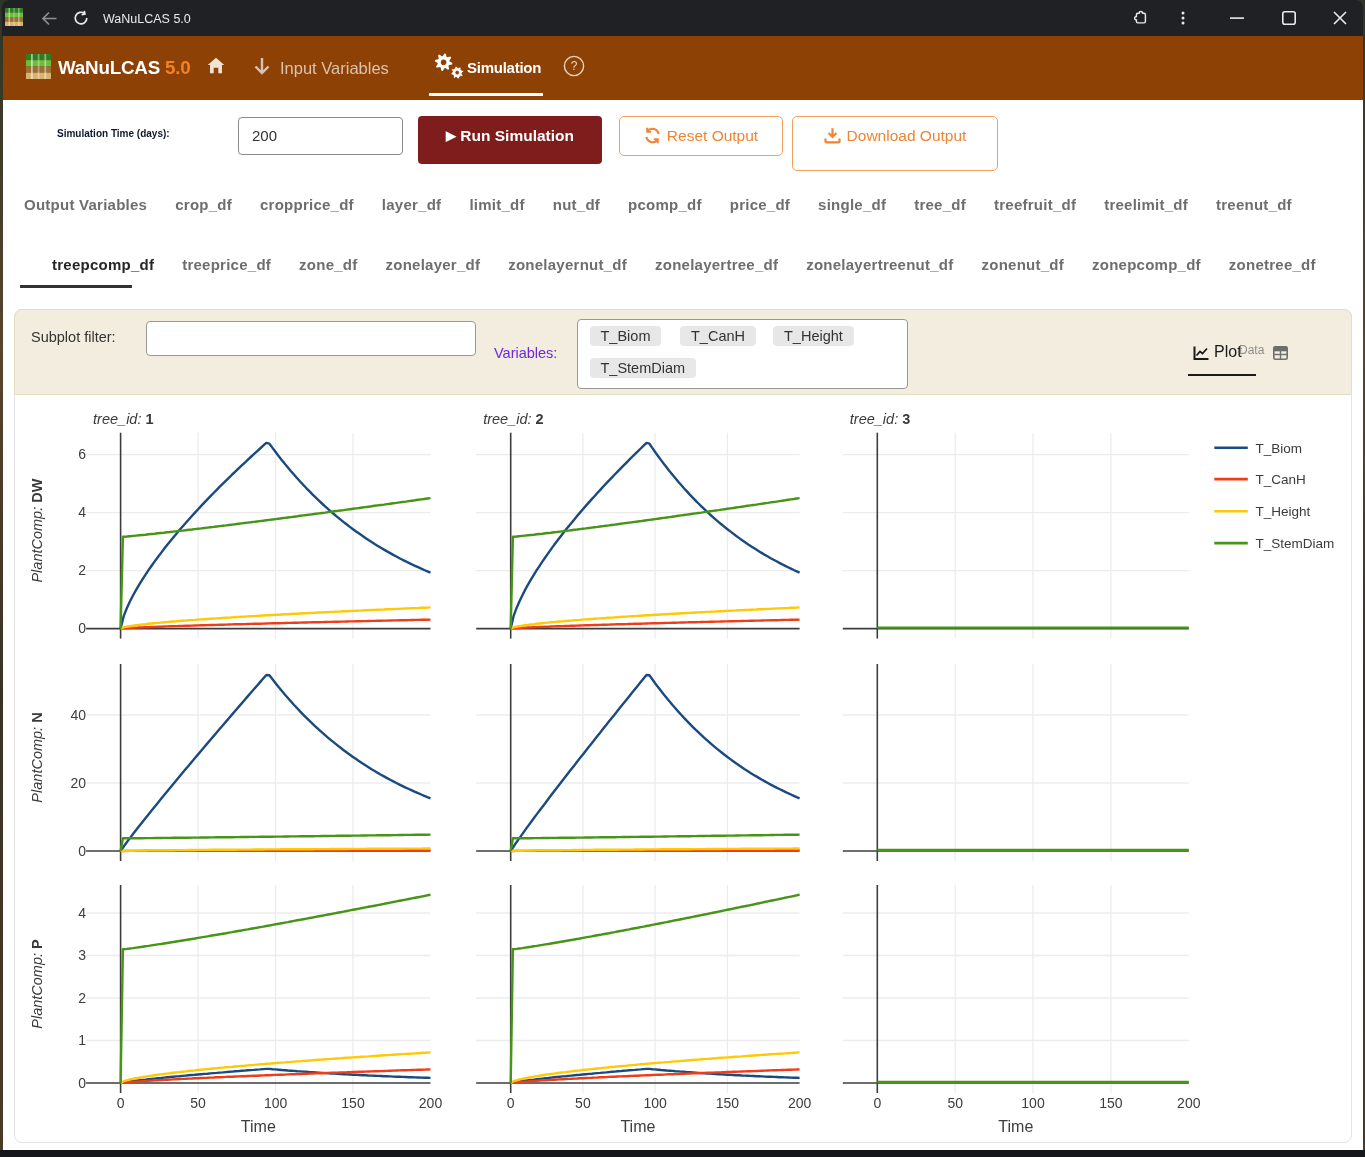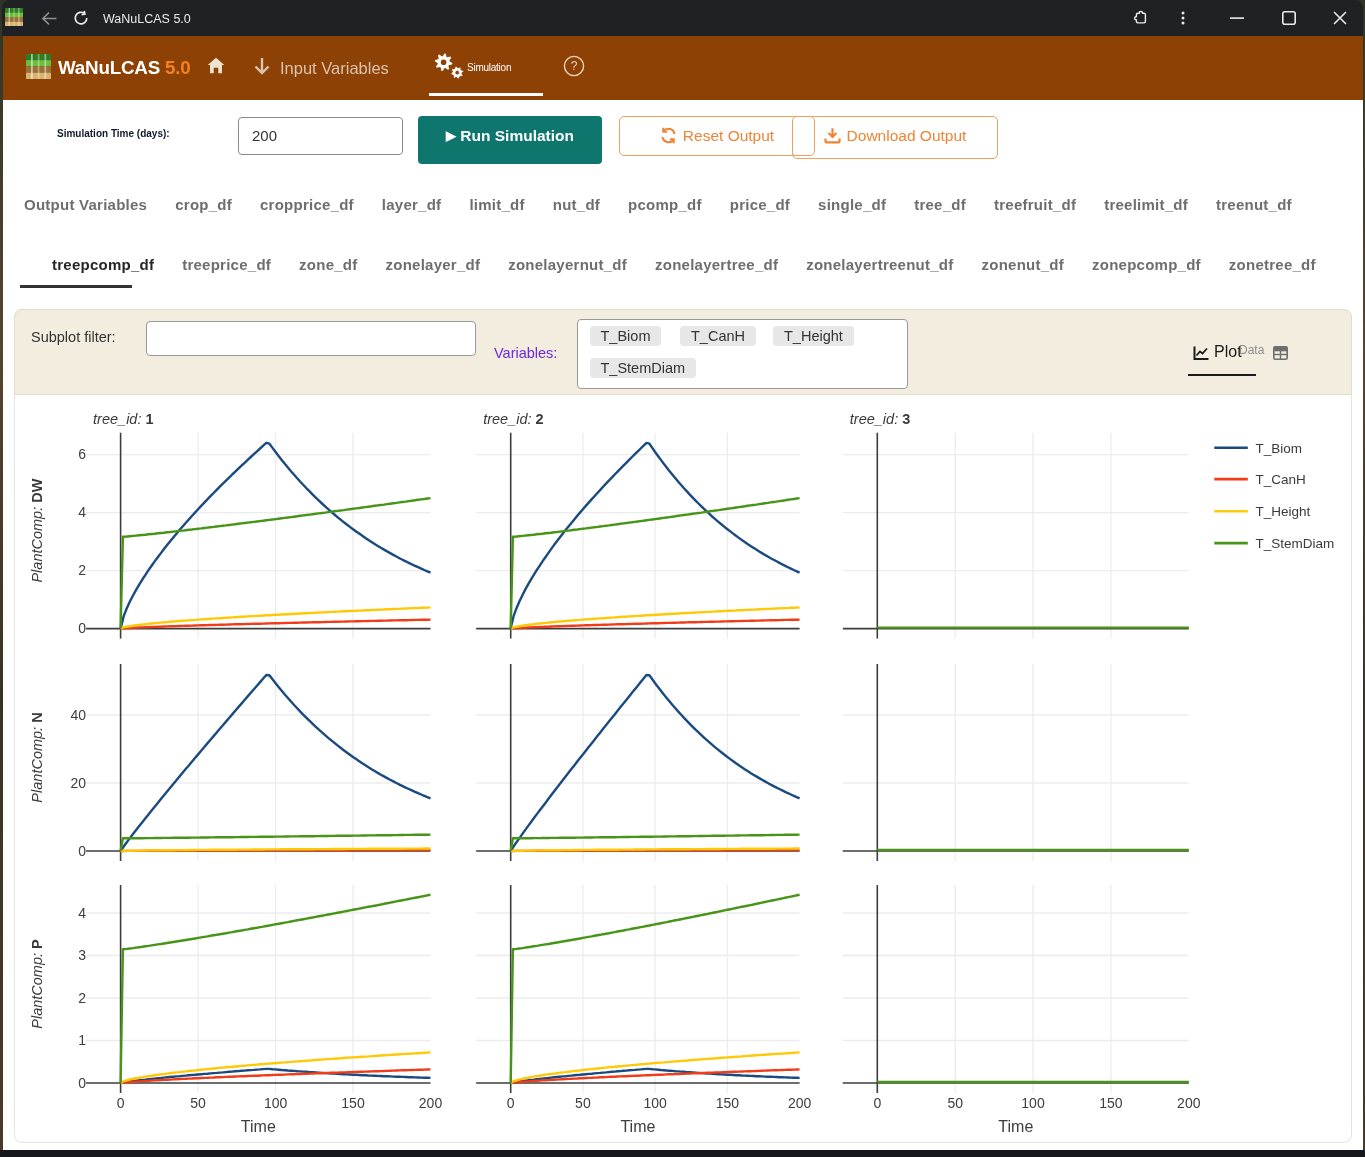--- a/index.html
+++ b/index.html
@@ -66,38 +66,38 @@
         <path d="M12 3 L21 11 H18.5 V20 H14.5 V14 H9.5 V20 H5.5 V11 H3 Z" fill="#efe3d3"></path>
       </svg>
   <svg style="position:absolute;left:249px;top:20px" width="20" height="20" viewBox="0 0 20 20">
         <path d="M10 2 V17 M3.5 10.5 L10 17 L16.5 10.5" stroke="#d9c3ae" stroke-width="2.4" fill="none"></path>
       </svg>
   <span class="navtxt" style="left:277px;font-size:16.5px;color:#d9c3ae">Input Variables</span>
   <svg style="position:absolute;left:431px;top:17px" width="31" height="28" viewBox="0 0 31 28">
         <path d="M18.36,10.06 L18.10,11.48 L14.98,12.07 L14.44,12.92 L15.19,16.00 L13.99,16.82 L11.37,15.04 L10.39,15.25 L8.74,17.96 L7.32,17.70 L6.73,14.58 L5.88,14.04 L2.80,14.79 L1.98,13.59 L3.76,10.97 L3.55,9.99 L0.84,8.34 L1.10,6.92 L4.22,6.33 L4.76,5.48 L4.01,2.40 L5.21,1.58 L7.83,3.36 L8.81,3.15 L10.46,0.44 L11.88,0.70 L12.47,3.82 L13.32,4.36 L16.40,3.61 L17.22,4.81 L15.44,7.43 L15.65,8.41 Z M12.40,9.20 A2.80,2.80 0 1 0 6.80,9.20 A2.80,2.80 0 1 0 12.40,9.20 Z" fill="#fff" fill-rule="evenodd"></path>
         <path d="M28.91,22.48 L28.36,23.38 L26.40,23.31 L25.74,23.79 L25.20,25.68 L24.17,25.93 L22.83,24.49 L22.04,24.36 L20.32,25.31 L19.42,24.76 L19.49,22.80 L19.01,22.14 L17.12,21.60 L16.87,20.57 L18.31,19.23 L18.44,18.44 L17.49,16.72 L18.04,15.82 L20.00,15.89 L20.66,15.41 L21.20,13.52 L22.23,13.27 L23.57,14.71 L24.36,14.84 L26.08,13.89 L26.98,14.44 L26.91,16.40 L27.39,17.06 L29.28,17.60 L29.53,18.63 L28.09,19.97 L27.96,20.76 Z M24.70,19.60 A1.50,1.50 0 1 0 21.70,19.60 A1.50,1.50 0 1 0 24.70,19.60 Z" fill="#fff" fill-rule="evenodd" stroke="#8e4104" stroke-width="0.9"></path>
       </svg>
-  <span class="navtxt" style="left:464px;font-size:10px;font-weight:normal;color:#fff;letter-spacing:-0.25px">Simulation</span>
+  <span class="navtxt" style="left:464px;font-size:15px;font-weight:bold;color:#fff;letter-spacing:-0.25px">Simulation</span>
   <div style="position:absolute;left:425.6px;top:57.3px;width:114.4px;height:2.7px;background:#fff"></div>
   <svg style="position:absolute;left:560px;top:19px" width="22" height="22" viewBox="0 0 22 22">
         <circle cx="11" cy="11" r="9.6" fill="none" stroke="#e6d4bf" stroke-width="1.4"></circle>
         <text x="11" y="15" text-anchor="middle" font-size="12" fill="#e6d4bf" font-family="Liberation Sans">?</text>
       </svg>
 </div>
 
 <div style="position:absolute;left:54px;top:92px;font-size:10px;font-weight:bold;color:#0f172a">Simulation Time (days):</div>
 <div style="position:absolute;left:235px;top:81px;width:165px;height:38px;border:1px solid #8a8a8a;border-radius:4px;font-size:15px;color:#333;line-height:36px;padding-left:13px">200</div>
-<div style="position:absolute;left:415px;top:80px;width:184px;height:48px;background:#0f766e;border-radius:4px;color:#fff;font-weight:bold;font-size:15.5px;text-align:center;line-height:39.5px"><span style="font-size:13px;vertical-align:1px">▶</span> Run Simulation</div>
-<div style="position:absolute;left:616px;top:80px;width:196px;height:39.5px;border:1px solid #f0a05c;border-radius:5px;color:#ee8434;font-size:15.5px;text-align:center;line-height:37.5px"><svg width="17" height="17" viewBox="0 0 17 17" style="vertical-align:-3px;margin-right:6px">
+<div style="position:absolute;left:415px;top:80px;width:184px;height:48px;background:#7f1d1d;border-radius:4px;color:#fff;font-weight:bold;font-size:15.5px;text-align:center;line-height:39.5px"><span style="font-size:13px;vertical-align:1px">▶</span> Run Simulation</div>
+<div style="position:absolute;left:616px;top:80px;width:164px;height:39.5px;border:1px solid #f0a05c;border-radius:5px;color:#ee8434;font-size:15.5px;text-align:center;line-height:37.5px"><svg width="17" height="17" viewBox="0 0 17 17" style="vertical-align:-3px;margin-right:6px">
         <path d="M14.6 7 A6.3 6.3 0 0 0 3.5 4.2" fill="none" stroke="#ee8434" stroke-width="2.1"></path>
         <path d="M3.3 0.8 V4.7 H7.2" fill="none" stroke="#ee8434" stroke-width="2.1"></path>
         <path d="M2.4 10 A6.3 6.3 0 0 0 13.5 12.8" fill="none" stroke="#ee8434" stroke-width="2.1"></path>
         <path d="M13.7 16.2 V12.3 H9.8" fill="none" stroke="#ee8434" stroke-width="2.1"></path>
       </svg>Reset Output</div>
-<div style="position:absolute;left:789px;top:80px;width:206px;height:43px;border:1px solid #f0a05c;border-radius:5px;color:#ee8434;font-size:15.5px;text-align:center;line-height:37.5px"><svg width="17" height="17" viewBox="0 0 17 17" style="vertical-align:-3px;margin-right:6px">
+<div style="position:absolute;left:789px;top:80px;width:206px;height:55px;border:1px solid #f0a05c;border-radius:5px;color:#ee8434;font-size:15.5px;text-align:center;line-height:37.5px"><svg width="17" height="17" viewBox="0 0 17 17" style="vertical-align:-3px;margin-right:6px">
         <path d="M8.5 1.2 V9.5 M4.6 6 L8.5 10 L12.4 6" fill="none" stroke="#ee8434" stroke-width="2.2"></path>
         <path d="M1.5 11.5 V14.4 Q1.5 15.3 2.4 15.3 H14.6 Q15.5 15.3 15.5 14.4 V11.5" fill="none" stroke="#ee8434" stroke-width="2.2"></path>
       </svg>Download Output</div>
 
 <div style="position:absolute;left:21px;top:160px;white-space:nowrap"><span class="tab">Output Variables</span><span class="tab">crop_df</span><span class="tab">cropprice_df</span><span class="tab">layer_df</span><span class="tab">limit_df</span><span class="tab">nut_df</span><span class="tab">pcomp_df</span><span class="tab">price_df</span><span class="tab">single_df</span><span class="tab">tree_df</span><span class="tab">treefruit_df</span><span class="tab">treelimit_df</span><span class="tab">treenut_df</span></div>
 <div style="position:absolute;left:21px;top:220px;white-space:nowrap"><span class="tab active">treepcomp_df</span><span class="tab">treeprice_df</span><span class="tab">zone_df</span><span class="tab">zonelayer_df</span><span class="tab">zonelayernut_df</span><span class="tab">zonelayertree_df</span><span class="tab">zonelayertreenut_df</span><span class="tab">zonenut_df</span><span class="tab">zonepcomp_df</span><span class="tab">zonetree_df</span></div>
 <div style="position:absolute;left:17px;top:249px;width:112px;height:2.6px;background:#333"></div>
 
 <div style="position:absolute;left:11px;top:273px;width:1338px;height:834px;border:1px solid #e3e3e3;border-radius:8px;background:#fff"></div>
 <div style="position:absolute;left:11px;top:273px;width:1338px;height:86px;background:#f2edde;border:1px solid #e4ddc6;border-radius:8px 8px 0 0"></div>

